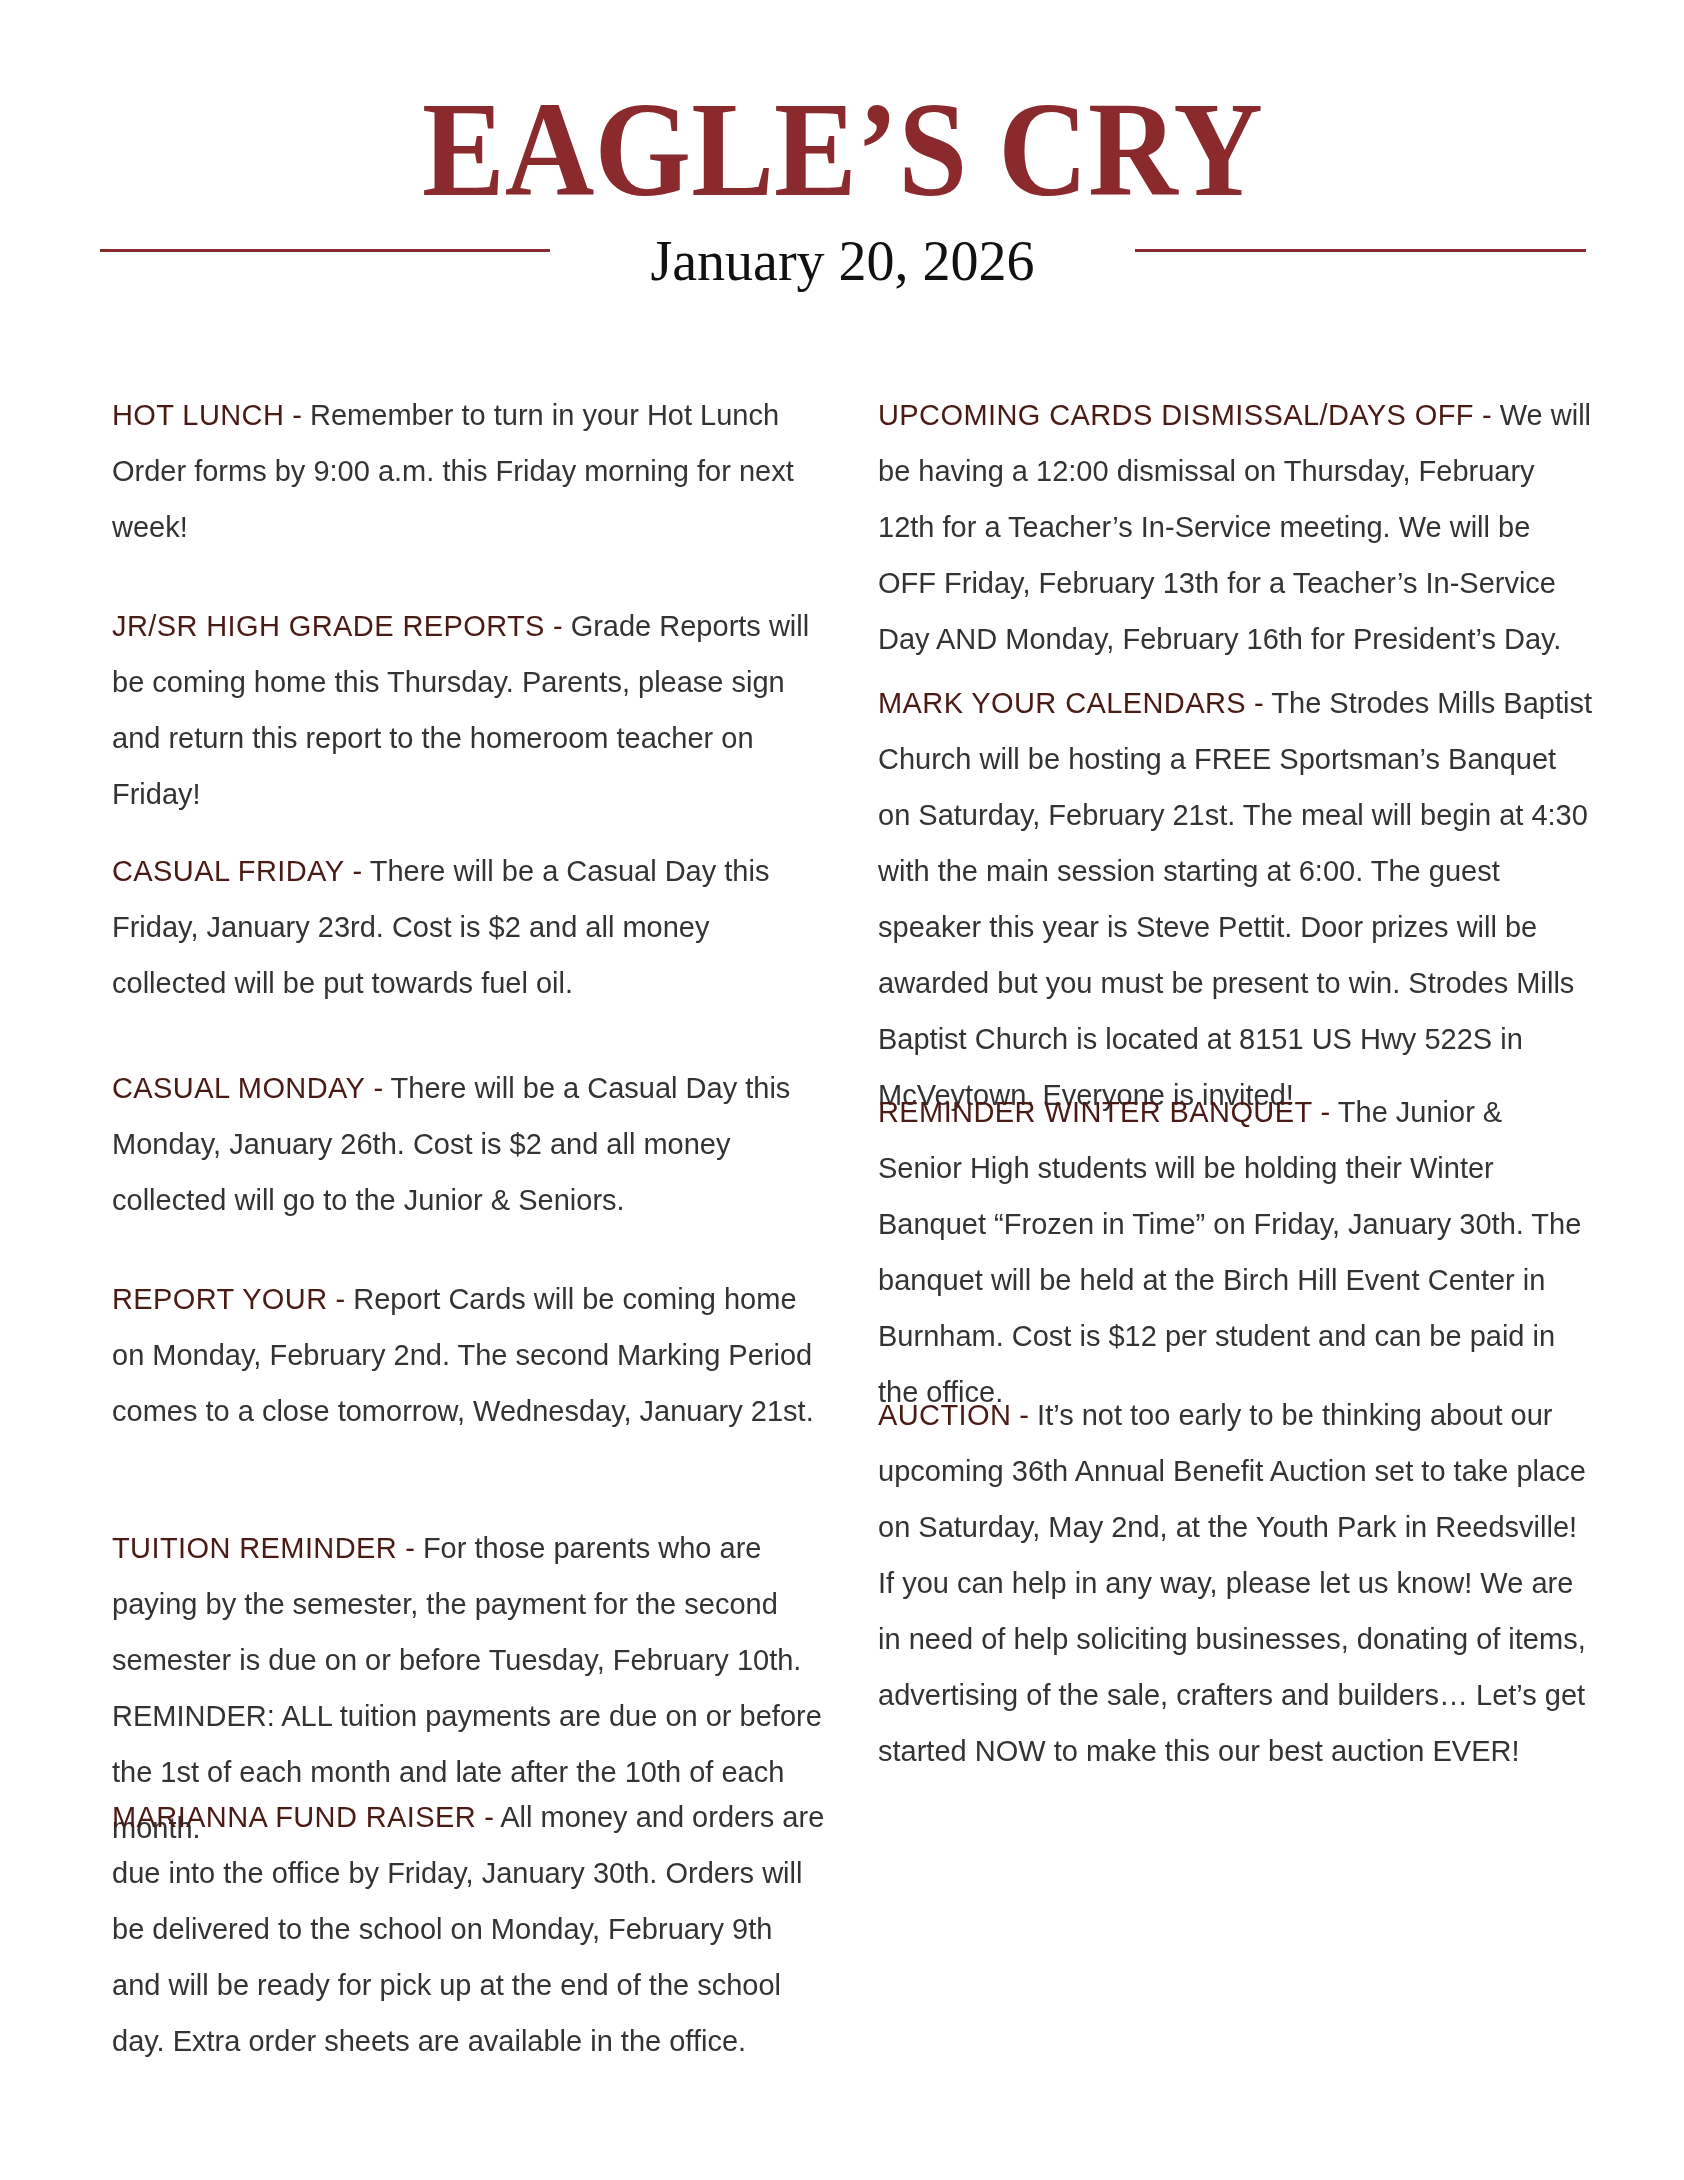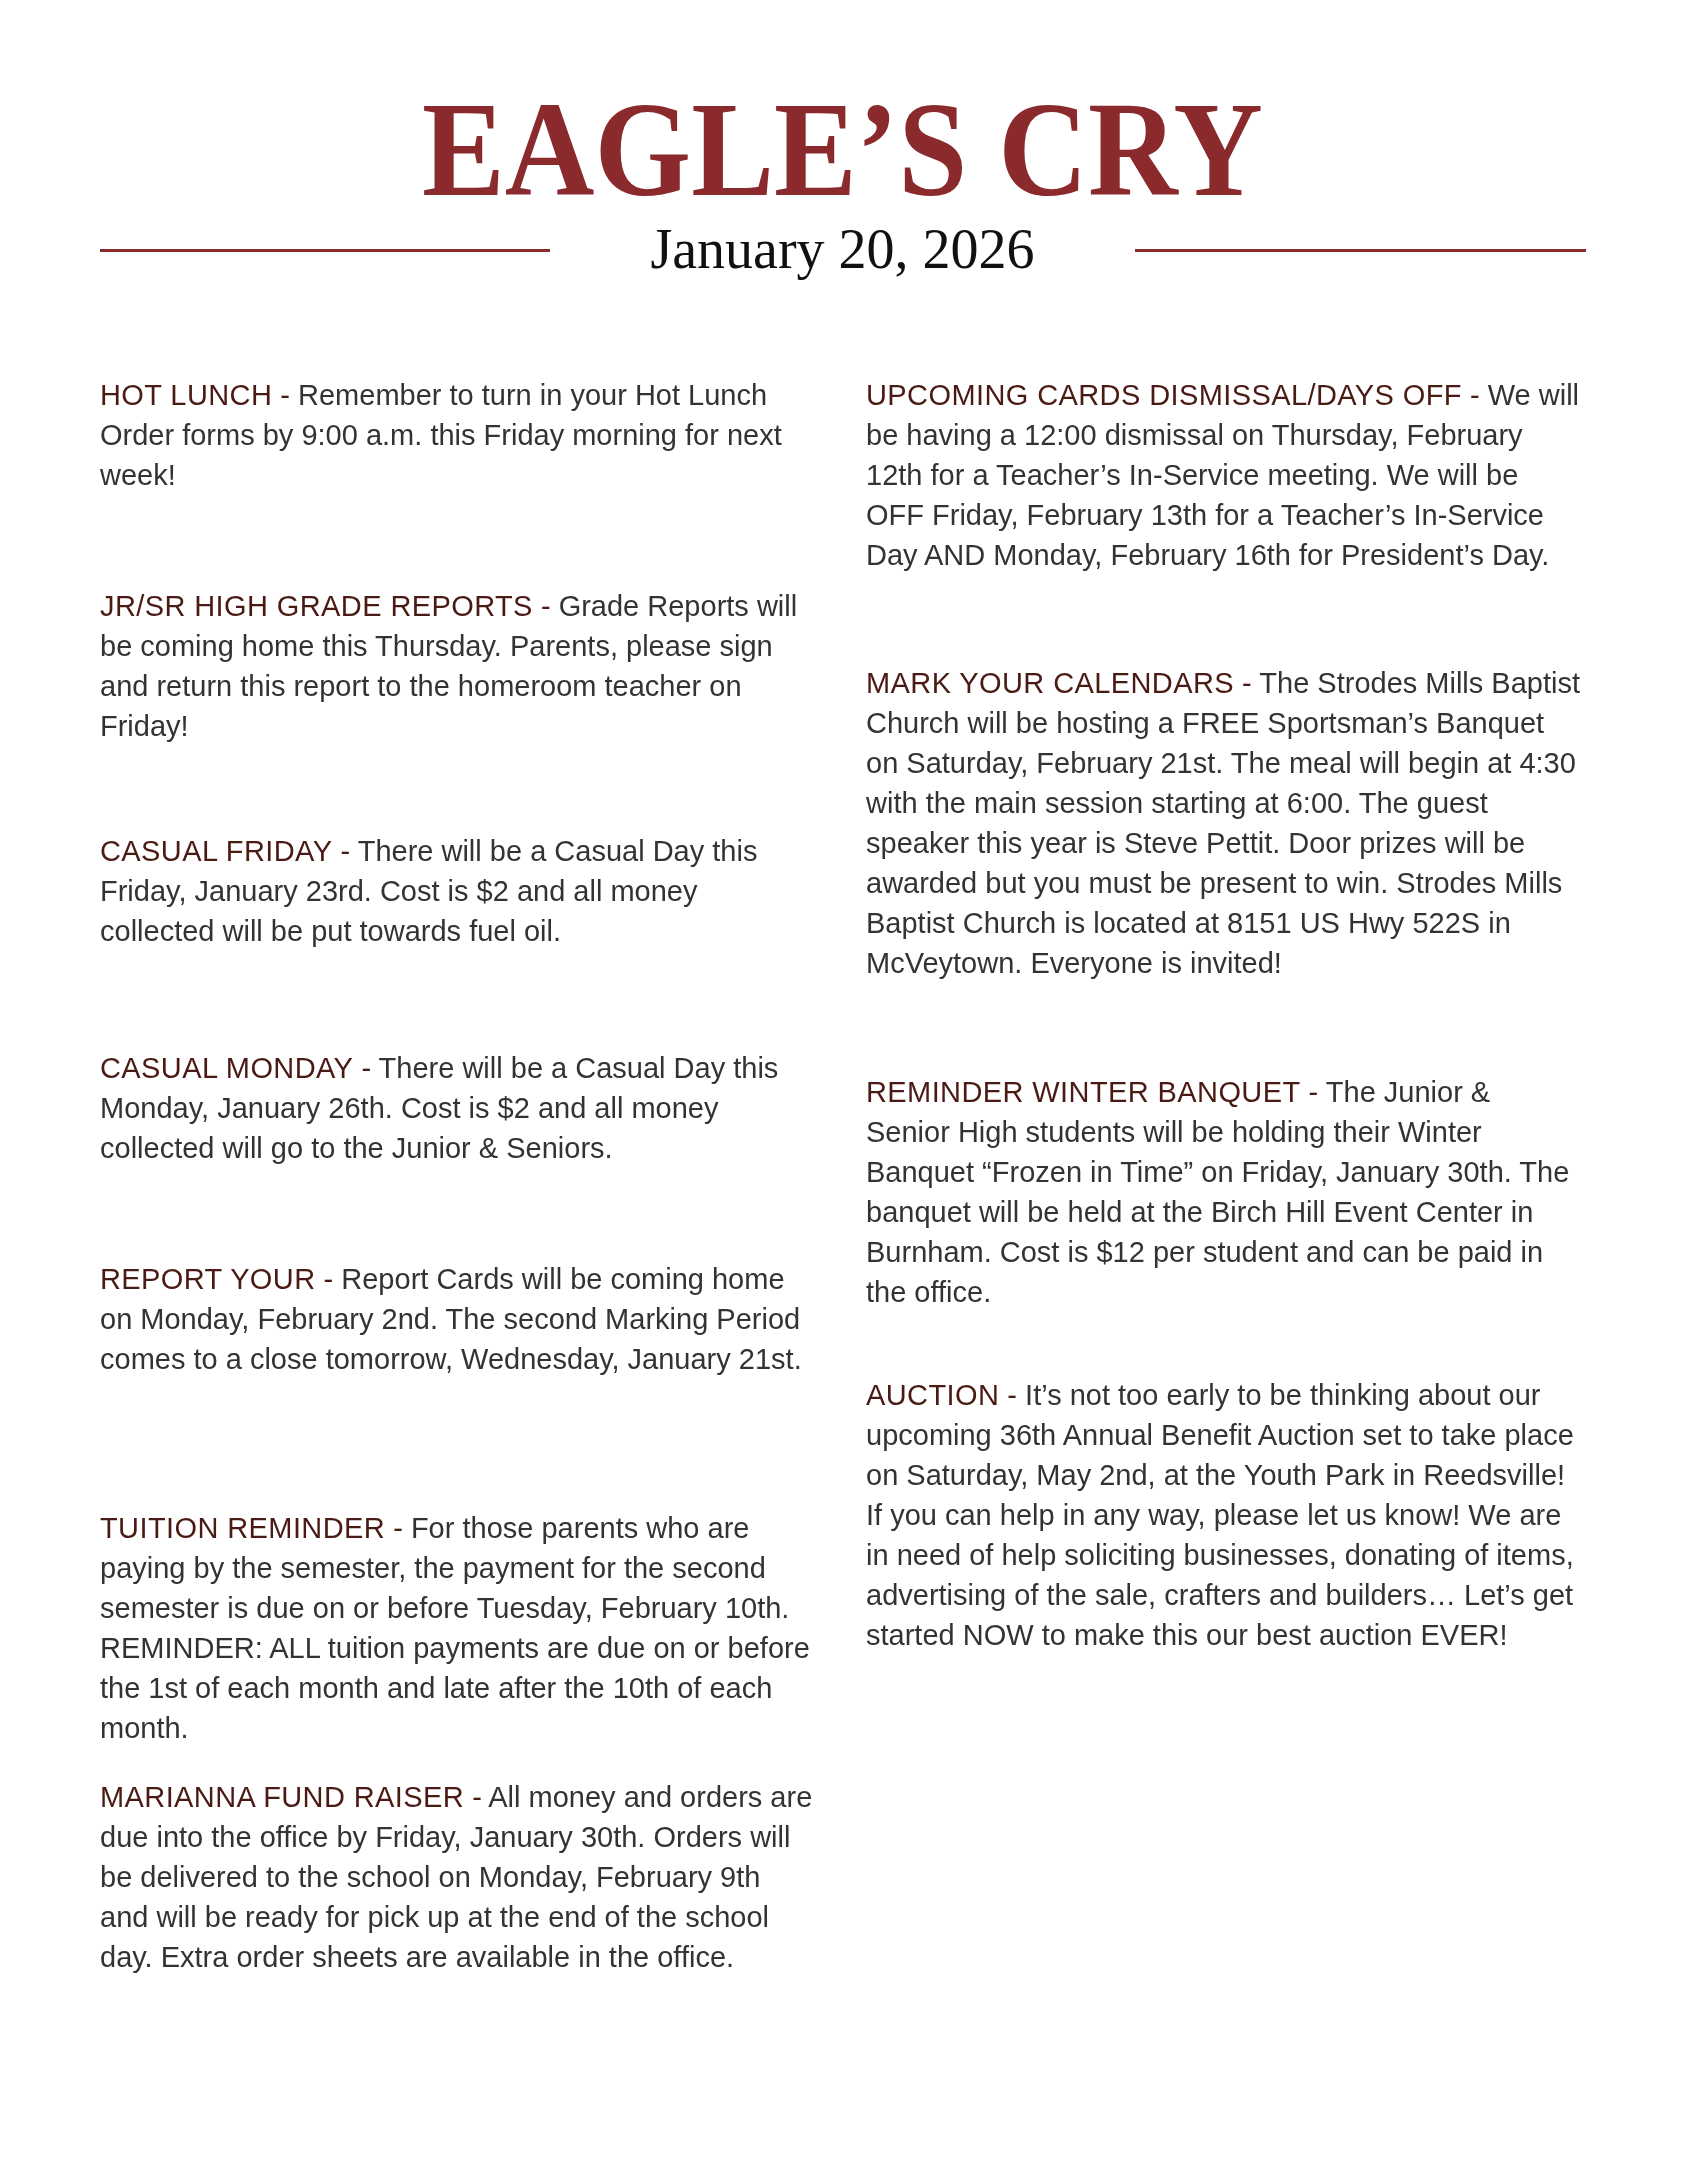--- a/index.html
+++ b/index.html
@@ -14,29 +14,29 @@
     color: #8b2a2d; margin: 0;
   }
   .rule { position: absolute; top: 249px; height: 3.4px; background: #8b2a2d; }
   .rule.left { left: 100px; width: 450px; }
   .rule.right { left: 1135px; width: 451px; }
   .date {
     position: absolute; left: 0; right: 0; top: 211px;
     text-align: center;
     font-family: "Liberation Serif", "DejaVu Serif", serif;
     font-size: 56px; line-height: 68px; color: #111;
-    margin: 4px;
+    margin: 16px;
   }
   .col { position: absolute; top: 375px; width: 716px; }
   .col.left { left: 100px; }
   .col.right { left: 866px; }
   .item {
     font-family: "Liberation Sans", "DejaVu Sans", sans-serif;
-    font-size: 29px; line-height: 40px; color: #2b2b2b;
-    margin: 0; position: absolute; left: 0; width: 716px;
+    font-size: 29px; line-height: 56px; color: #2b2b2b;
+    margin: 12px; position: absolute; left: 0; width: 716px;
   }
   .item .head { color: #4a1a14; font-weight: normal; letter-spacing: 0.4px; }
   .item .sep { color: #4a1a14; }
   .item .body { color: #333; }
 </style>
 </head>
 <body>
 
 <h1 class="title">EAGLE’S CRY</h1>
 <div class="rule left"></div>

